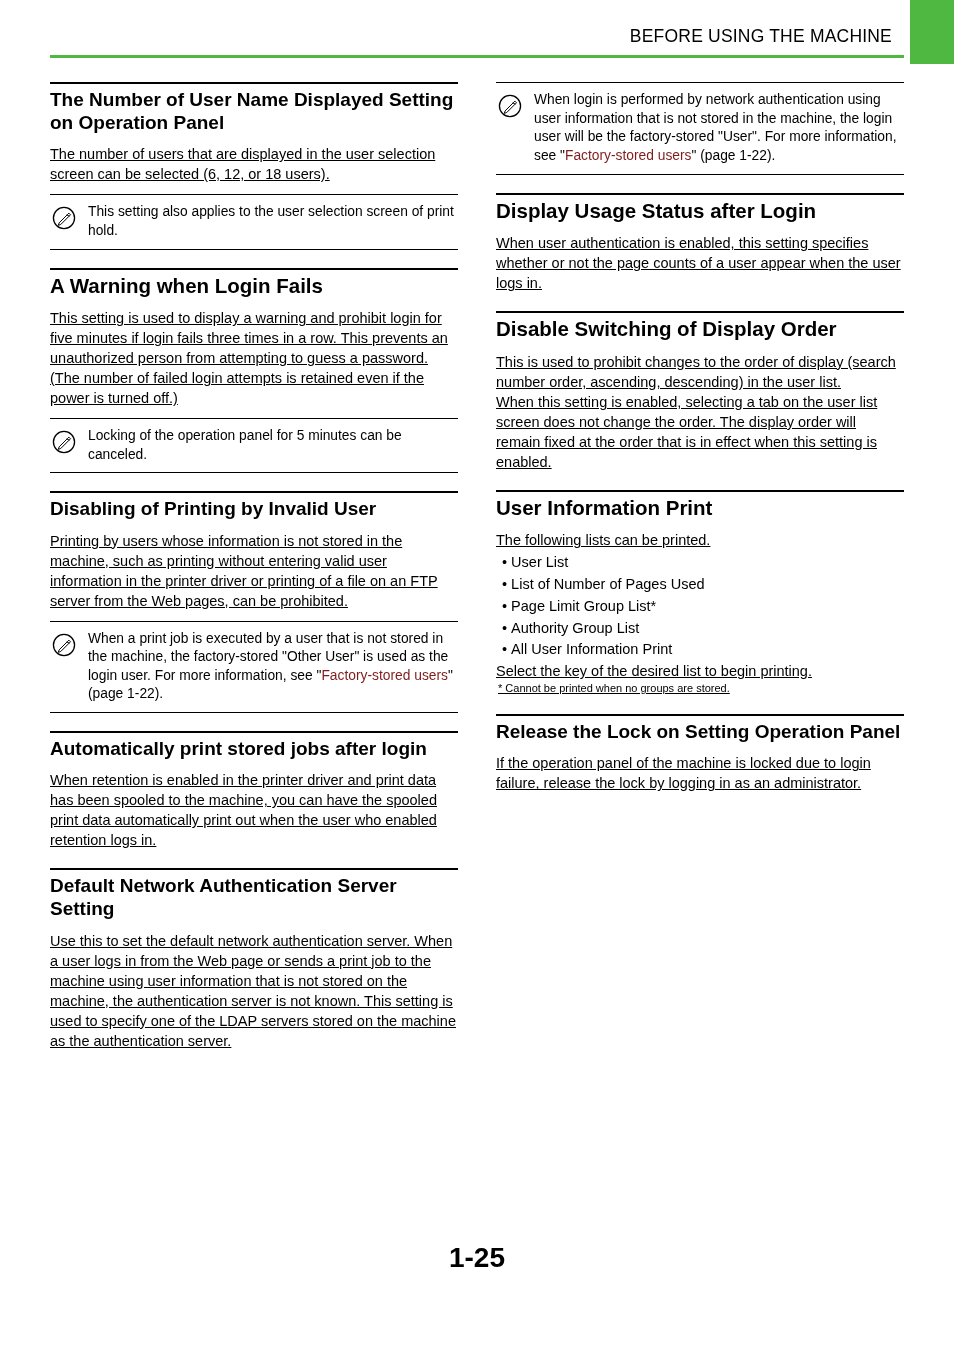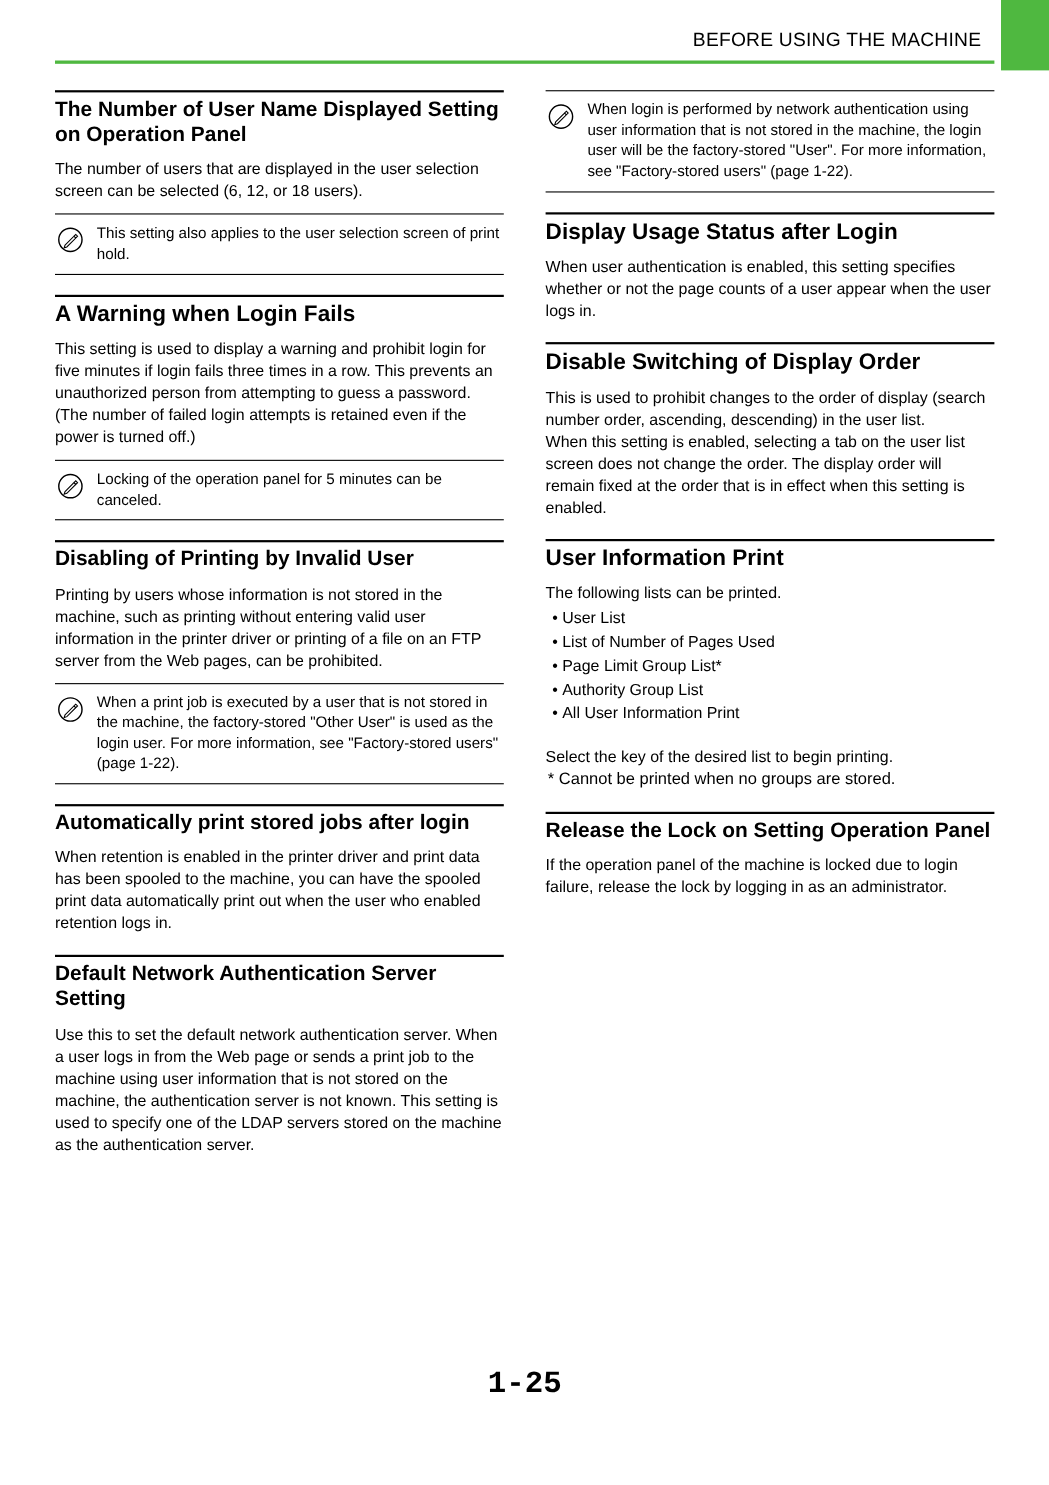--- a/index.html
+++ b/index.html
@@ -10,32 +10,32 @@
   .header-title { text-align: right; font-weight: normal; font-size: 17.5px; letter-spacing: 0.2px; padding-right: 12px; }
   .header-rule { border: none; border-top: 3px solid #4fb840; margin-top: 8px; }
   .columns { position: absolute; top: 82px; left: 50px; width: 854px; display: flex; gap: 38px; }
   .col { width: 408px; }
   .section { margin-top: 18px; }
   .section:first-child { margin-top: 0; }
   .sec-rule-top { border: none; border-top: 2px solid #000; margin-bottom: 4px; }
   .sec-title { font-size: 20.5px; font-weight: bold; line-height: 1.2; margin-bottom: 10px; }
   .sec-sub { font-size: 19px; font-weight: bold; line-height: 1.22; margin-bottom: 10px; }
   .body { font-size: 14.5px; line-height: 1.38; }
-  .body p { margin-bottom: 0; }
+  .body p { margin-bottom: 0; text-decoration: underline; }
   .note { margin-top: 10px; margin-bottom: 2px; }
   .note-rule { border: none; border-top: 1px solid #000; }
   .note-row { display: flex; align-items: flex-start; padding: 8px 0 8px 0; gap: 10px; }
   .note-icon { flex: 0 0 28px; display: flex; align-items: center; justify-content: center; padding-top: 2px; }
   .note-text { font-size: 13.8px; line-height: 1.35; flex: 1; }
-  .link { color: #000000; }
-  .bullet-list { list-style: none; padding-left: 6px; margin-top: 2px; margin-bottom: 18px; }
+  .link { color: #7f1d1d; }
+  .bullet-list { list-style: none; padding-left: 6px; margin-top: 2px; margin-bottom: 0; }
   .bullet-list li { font-size: 14.5px; line-height: 1.5; }
   .bullet-list li::before { content: "\2022\00a0"; }
-  .foot-star { font-size: 15px; line-height: 1.38; padding-left: 2px; }
-  .page-num { position: absolute; bottom: 76px; width: 954px; text-align: center; font-size: 28px; font-weight: bold; font-family: Liberation Mono, monospace; }
+  .foot-star { font-size: 11px; line-height: 1.38; padding-left: 2px; }
+  .page-num { position: absolute; bottom: 76px; width: 954px; text-align: center; font-size: 28px; font-weight: bold; }
   svg.pencil-icon { width: 26px; height: 26px; }
 </style>
 </head>
 <body>
 <div class="page">
   <div class="topbar"></div>
 
   <div class="header">
     <div class="header-title">BEFORE USING THE MACHINE</div>
     <hr class="header-rule">

